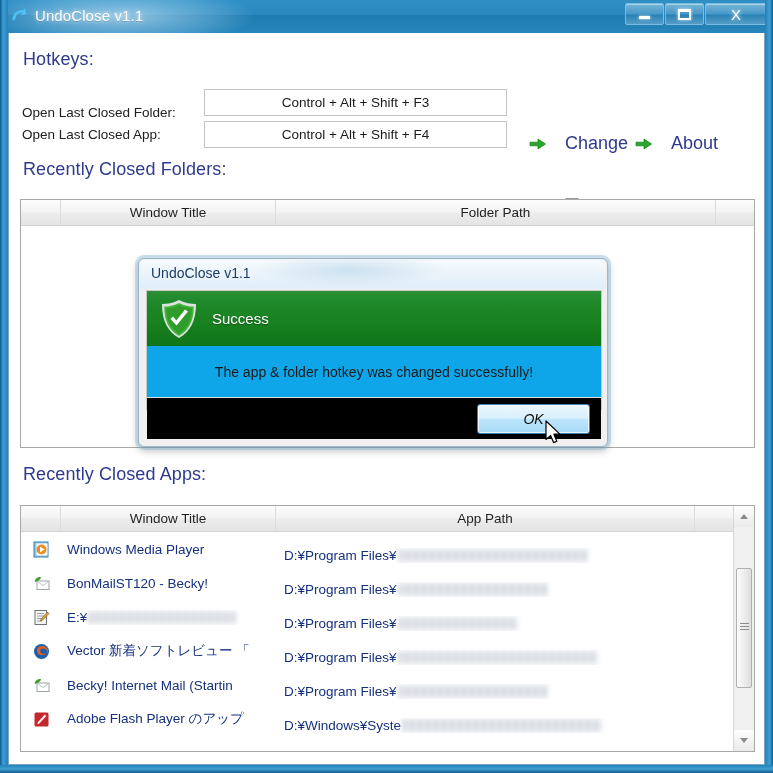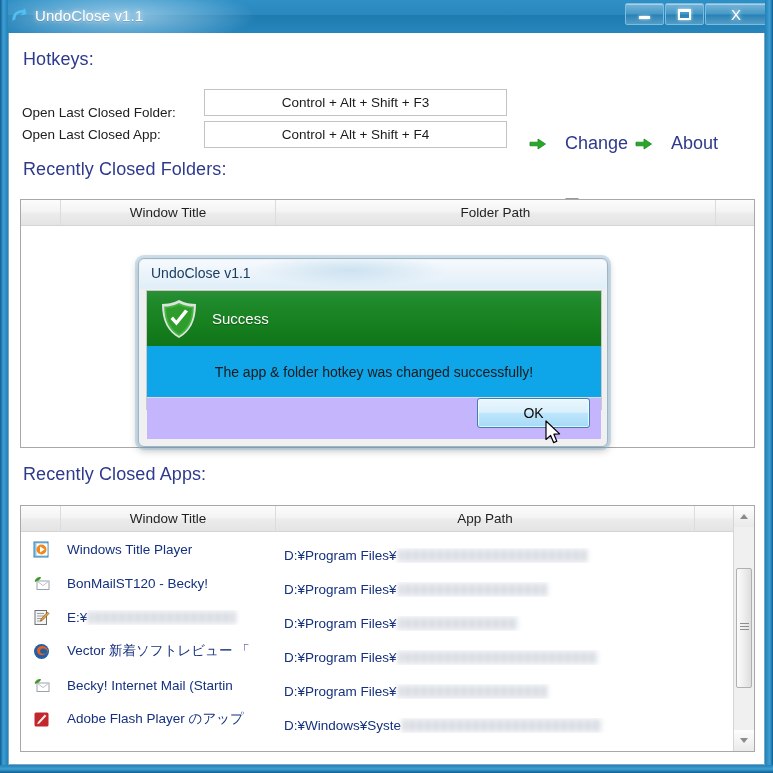--- a/index.html
+++ b/index.html
@@ -207,23 +207,24 @@
     margin-left: 14px; color: #ffffff; font-size: 15px;
     text-shadow: 0 1px 1px rgba(0,0,0,.35);
   }
   .dlg-message {
     height: 52px; display: flex; align-items: center; justify-content: center;
     font-size: 14px; color: #1a1a1a; background: #0ea5e9;
     border-bottom: 1px solid #dcdcdc;
     text-align: right;
   }
   .dlg-footer {
-    height: 41px; background: #c4b5fd;
-    display: flex; align-items: flex-start; justify-content: flex-end;
+    height: 41px; background: #000000;
+    display: flex; align-items: center; justify-content: flex-end;
     padding-right: 11px;
+    font-style: italic;
   }
   .ok-button {
     width: 113px; height: 30px;
     border: 1px solid #3c7fb1; border-radius: 3px;
     background: linear-gradient(to bottom, #eaf6fd 0%, #d9f0fc 48%, #bee6fd 49%, #a7d9f5 100%);
     display: flex; align-items: center; justify-content: center;
     font-size: 14px; color: #0b0b0b;
     box-shadow: inset 0 0 0 1px rgba(255,255,255,.7);
   }
 
@@ -310,21 +311,21 @@
       <div class="lv-body" id="apps-body" style="right:21px;">
           <div class="row">
             <div class="c-icon">
               <svg width="17" height="17" viewBox="0 0 17 17">
                 <rect x="1" y="1" width="14" height="15" fill="#8fc7e8" stroke="#3b7fae"></rect>
                 <rect x="3.5" y="2.5" width="11" height="12" fill="#ffffff"></rect>
                 <circle cx="8.5" cy="8.5" r="5" fill="#ef8a1e"></circle>
                 <path d="M7 5.6 L11.6 8.5 L7 11.4 Z" fill="#ffffff"></path>
               </svg>
             </div>
-            <div class="c-title">Windows Title Player</div>
+            <div class="c-title">Windows Media Player</div>
             <div class="c-path">D:¥Program Files¥<span class="redact" style="width: 190px;"></span></div>
           </div>
           <div class="row">
             <div class="c-icon">
               <svg width="17" height="17" viewBox="0 0 17 17">
                 <rect x="4" y="6" width="12" height="8.5" fill="#ffffff" stroke="#9aa3ad"></rect>
                 <path d="M4 6 L10 10.6 L16 6" fill="none" stroke="#b9c0c8"></path>
                 <path d="M1.5 6.5 C3 2 6.5 1.5 8 2.5 C7 5 4.5 7 1.5 6.5 Z" fill="#4ea83a"></path>
                 <path d="M2 6.6 C4 4.5 6 3.3 7.6 2.8" fill="none" stroke="#2f7a22" stroke-width=".8"></path>
               </svg>

